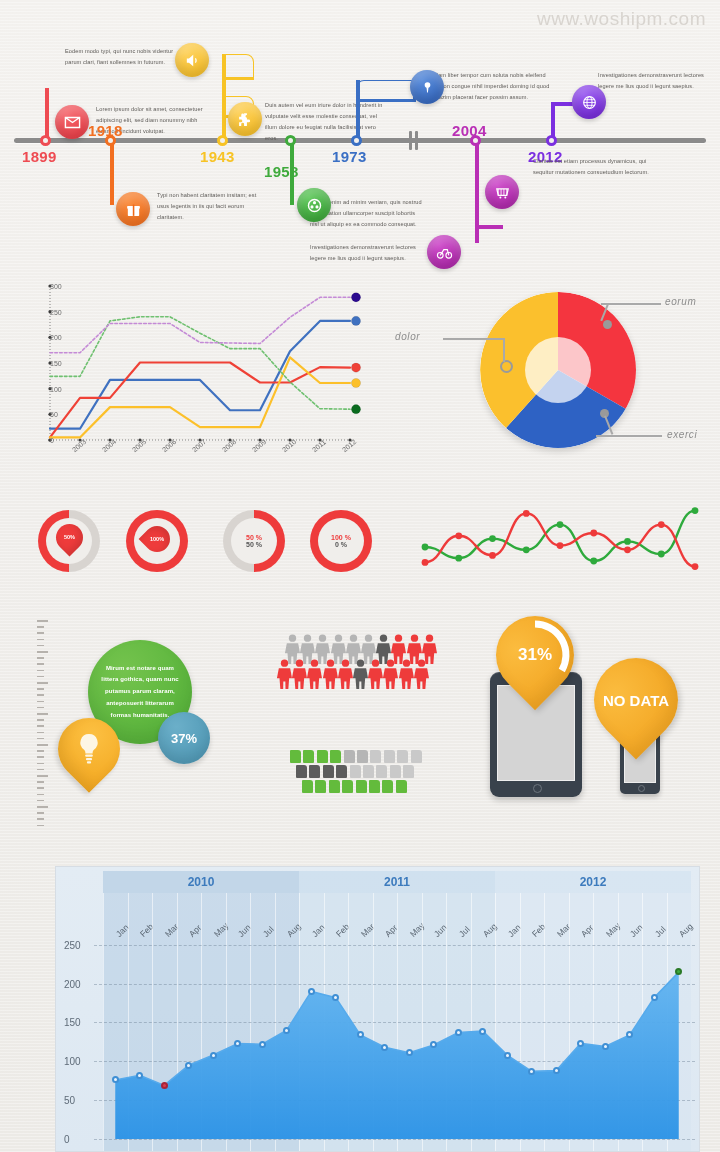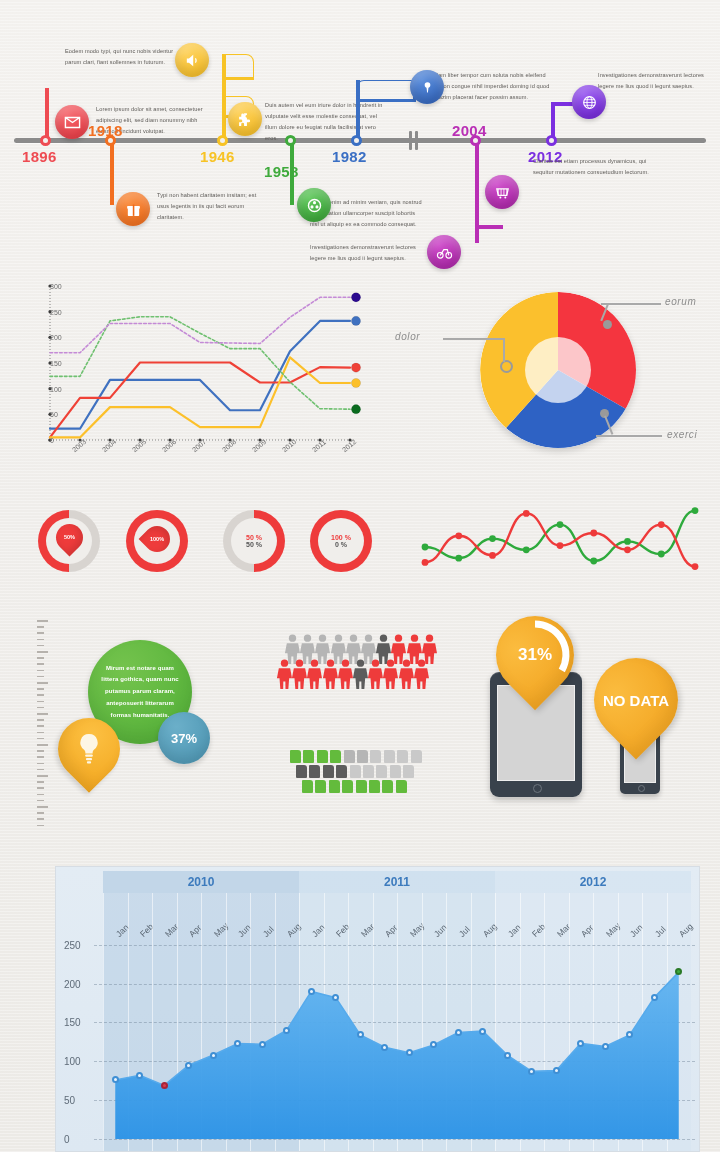--- a/index.html
+++ b/index.html
@@ -111,29 +111,30 @@
     font-size:12px;color:#3d7bbd;font-weight:bold;}
   .mo-lab{position:absolute;font-size:8.5px;color:#5a6672;transform:rotate(-45deg);transform-origin:left bottom;white-space:nowrap;}
   .vgrid{position:absolute;top:26px;bottom:0;width:1px;background:rgba(255,255,255,.55);}
   .apt{position:absolute;width:7px;height:7px;border-radius:50%;background:#eaf4fd;border:2px solid #3f8fd4;box-sizing:border-box;}
 </style>
 </head>
 <body>
 
 <div class="page">
 
+  <div class="watermark">www.woshipm.com</div>
 
   <div class="timeline">
 
     <div class="tl-axis"></div>
     <div class="tl-break" style="left:409px"></div>
 
     <div class="tl-conn" style="left:45px;top:58px;width:1px;height:50px;border-left-width:1.6px;border-color:#ee4b52;"></div>
     <div class="tl-node" style="left:40px;border-color:#ee4b52;"></div>
-    <div class="tl-year" style="left:22px;top:118px;color:#ee4b52;">1896</div>
+    <div class="tl-year" style="left:22px;top:118px;color:#ee4b52;">1899</div>
     <div class="tl-icon" style="left:55px;top:75px;background:radial-gradient(circle at 36% 28%,#f4686e,#e8323c);">
       <svg viewBox="0 0 24 24">
           <path d="M2 5h20v14H2zM2 5l10 7 10-7" fill="none" stroke="#fff" stroke-width="2"></path>
         </svg>
     </div>
     <div class="tl-text" style="left:96px;top:74px;">Lorem ipsum dolor sit amet, consectetuer adipiscing elit, sed diam nonummy nibh euismod tincidunt volutpat.</div>
 
     <div class="tl-conn" style="left:110px;top:113px;width:1.6px;height:62px;border-left-width:1.6px;border-color:#f26f21;"></div>
     <div class="tl-node" style="left:105px;border-color:#f26f21;"></div>
     <div class="tl-year" style="left:88px;top:92px;color:#f26f21;">1918</div>
@@ -143,21 +144,21 @@
           <rect x="3" y="7" width="18" height="4" rx="1"></rect>
           <rect x="11" y="5" width="2.2" height="16" fill="#ef6815"></rect>
         </svg>
     </div>
     <div class="tl-text" style="left:157px;top:160px;width:112px;">Typi non habent claritatem insitam; est usus legentis in iis qui facit eorum claritatem.</div>
 
     <div class="tl-conn" style="left:222px;top:24px;width:1.6px;height:85px;border-left-width:1.6px;border-color:#f7c325;"></div>
     <div class="tl-conn" style="left:222px;top:24px;width:32px;height:26px;border-top-width:1.6px;border-right-width:1.6px;border-color:#f7c325;border-radius:0 8px 0 0;"></div>
     <div class="tl-conn" style="left:222px;top:66px;width:32px;height:22px;border-top-width:1.6px;border-right-width:1.6px;border-color:#f7c325;border-radius:0 8px 0 0;"></div>
     <div class="tl-node" style="left:217px;border-color:#f7c325;"></div>
-    <div class="tl-year" style="left:200px;top:118px;color:#f7c325;">1946</div>
+    <div class="tl-year" style="left:200px;top:118px;color:#f7c325;">1943</div>
     <div class="tl-icon" style="left:175px;top:13px;background:radial-gradient(circle at 36% 28%,#fdd15b,#f5ba1c);">
       <svg viewBox="0 0 24 24">
           <path d="M13 4 7 9H4v6h3l6 5z"></path>
           <path d="M16 9c1.4 1.4 1.4 4.6 0 6" fill="none" stroke="#fff" stroke-width="1.8"></path>
         </svg>
     </div>
     <div class="tl-text" style="left:65px;top:16px;">Eodem modo typi, qui nunc nobis videntur parum clari, fiant sollemnes in futurum.</div>
     <div class="tl-icon" style="left:228px;top:72px;background:radial-gradient(circle at 36% 28%,#fdd15b,#f5ba1c);">
       <svg viewBox="0 0 24 24">
           <path d="M10 3h4v2.5a2 2 0 1 0 0 4V12h2.5a2 2 0 1 1 0 4H14v5h-4v-2.5a2 2 0 1 0-4 0V21H3v-5h2.5a2 2 0 1 0 0-4H3V8h3V5.5a2 2 0 0 1 4 0z"></path>
@@ -175,21 +176,21 @@
           <circle cx="8.5" cy="14" r="2.2"></circle>
           <circle cx="15.5" cy="14" r="2.2"></circle>
         </svg>
     </div>
     <div class="tl-text" style="left:265px;top:70px;width:122px;">Duis autem vel eum iriure dolor in hendrerit in vulputate velit esse molestie consequat, vel illum dolore eu feugiat nulla facilisis at vero eros.</div>
     <div class="tl-text" style="left:118px;top:166px;width:0;height:0;overflow:hidden;"></div>
 
     <div class="tl-conn" style="left:356px;top:50px;width:1.6px;height:58px;border-left-width:1.6px;border-color:#3a6fc4;"></div>
     <div class="tl-conn" style="left:356px;top:50px;width:60px;height:22px;border-top-width:1.6px;border-left-width:1.6px;border-color:#3a6fc4;border-radius:8px 0 0 0;"></div>
     <div class="tl-node" style="left:351px;border-color:#3a6fc4;"></div>
-    <div class="tl-year" style="left:332px;top:118px;color:#3a6fc4;">1982</div>
+    <div class="tl-year" style="left:332px;top:118px;color:#3a6fc4;">1973</div>
     <div class="tl-icon" style="left:410px;top:40px;background:radial-gradient(circle at 36% 28%,#5a8ddb,#2a5cb5);">
       <svg viewBox="0 0 24 24">
           <circle cx="12" cy="8.5" r="4"></circle>
           <path d="M10.6 11.5h2.8L12.6 19h-1.2z"></path>
         </svg>
     </div>
     <div class="tl-text" style="left:310px;top:167px;width:112px;">Ut wisi enim ad minim veniam, quis nostrud exerci tation ullamcorper suscipit lobortis nisl ut aliquip ex ea commodo consequat.</div>
     <div class="tl-text" style="left:310px;top:212px;width:112px;">Investigationes demonstraverunt lectores legere me lius quod ii legunt saepius.</div>
     <div class="tl-text" style="left:434px;top:40px;width:118px;">Nam liber tempor cum soluta nobis eleifend option congue nihil imperdiet doming id quod mazim placerat facer possim assum.</div>
 

